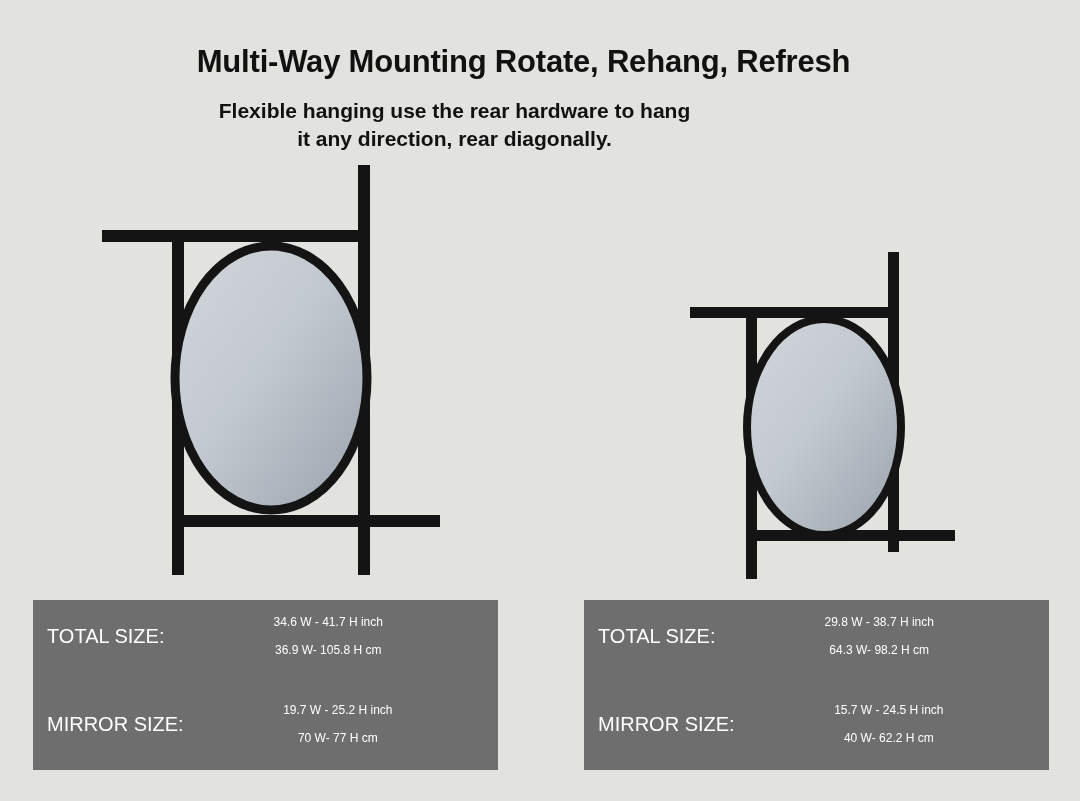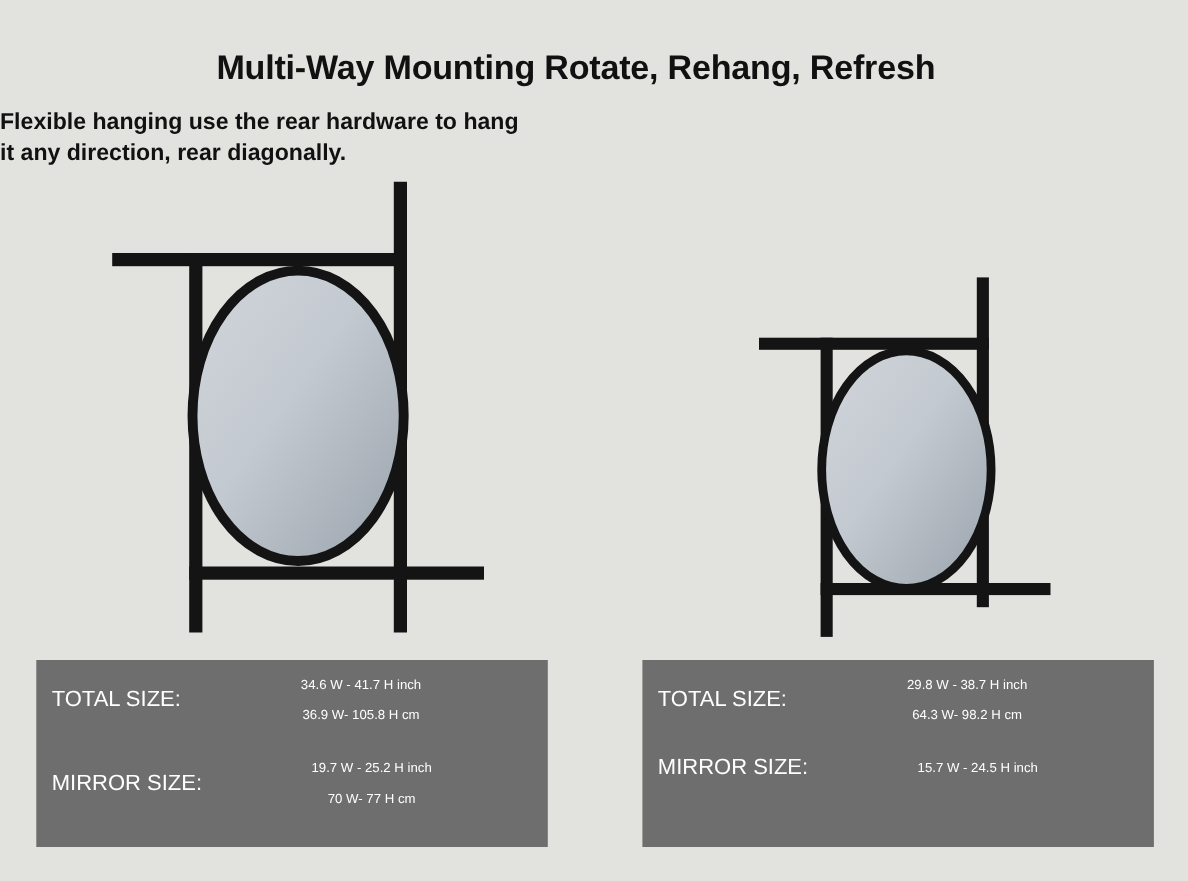--- a/index.html
+++ b/index.html
@@ -25,21 +25,21 @@
     text-align: center;
     font-size: 31px;
     font-weight: bold;
     letter-spacing: -0.2px;
   }
   .subtitle {
     position: absolute;
     left: 0;
     top: 97px;
     width: 909px;
-    text-align: left;
+    text-align: center;
     font-size: 21px;
     font-weight: bold;
     line-height: 28px;
   }
   .subtitle span { display: block; }
 
   
   .product {
     position: absolute;
   }
@@ -49,21 +49,21 @@
   .spec-panel {
     position: absolute;
     background: #6e6e6e;
     color: #ffffff;
     box-sizing: border-box;
     padding: 8px 14px 12px 14px;
   }
   .spec-row {
     display: flex;
     align-items: center;
-    margin-bottom: 6px;
+    margin-bottom: 18px;
   }
   .spec-row:last-child { margin-bottom: 0; }
   .spec-label {
     font-size: 20px;
     white-space: nowrap;
     flex: 0 0 auto;
   }
   .spec-values {
     margin-left: 8px;
     text-align: center;
@@ -151,15 +151,16 @@
     <div class="spec-values">
       <div class="line">29.8 W - 38.7 H inch</div>
       <div class="line">64.3 W- 98.2 H cm</div>
     </div>
   </div>
   <div class="spacer-row"></div>
   <div class="spec-row">
     <div class="spec-label">MIRROR SIZE:</div>
     <div class="spec-values">
       <div class="line">15.7 W - 24.5 H inch</div>
+      <div class="line">40 W- 62.2 H cm</div>
     </div>
   </div>
 </div>
 
 </body></html>

